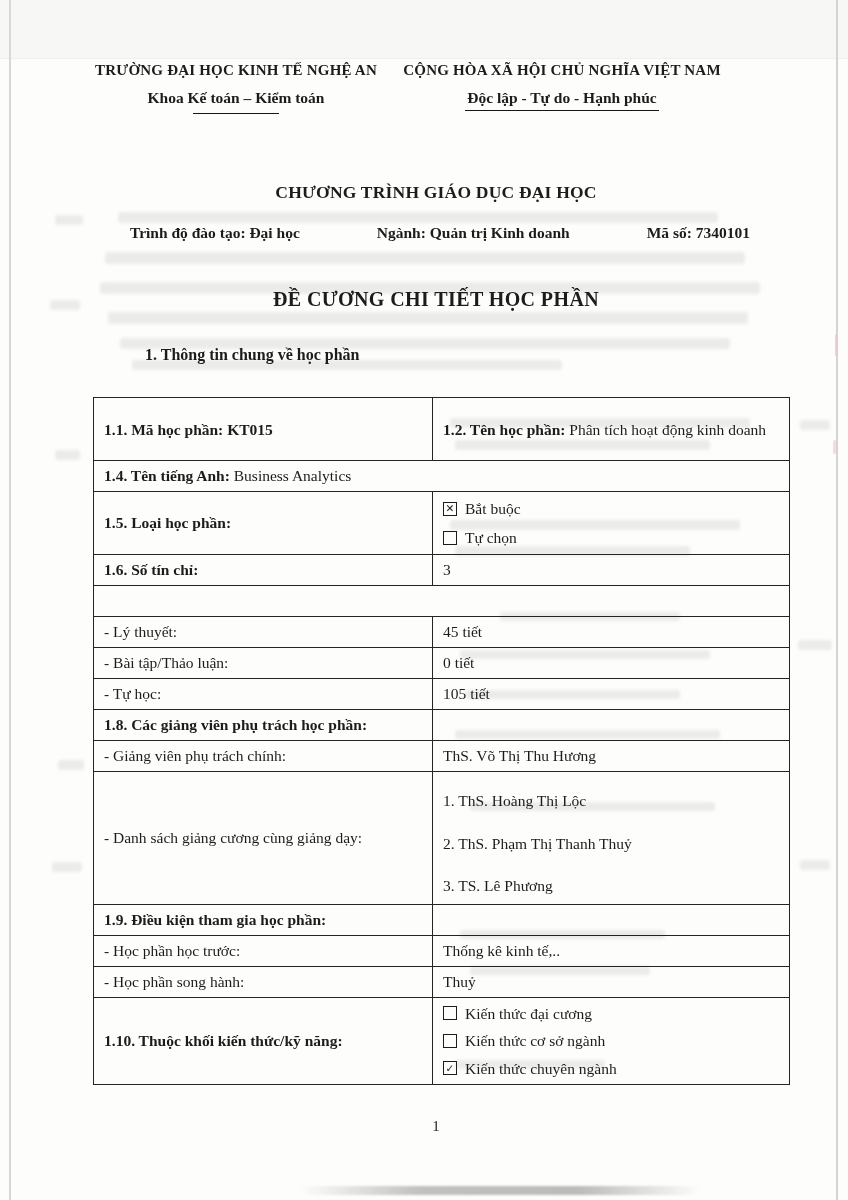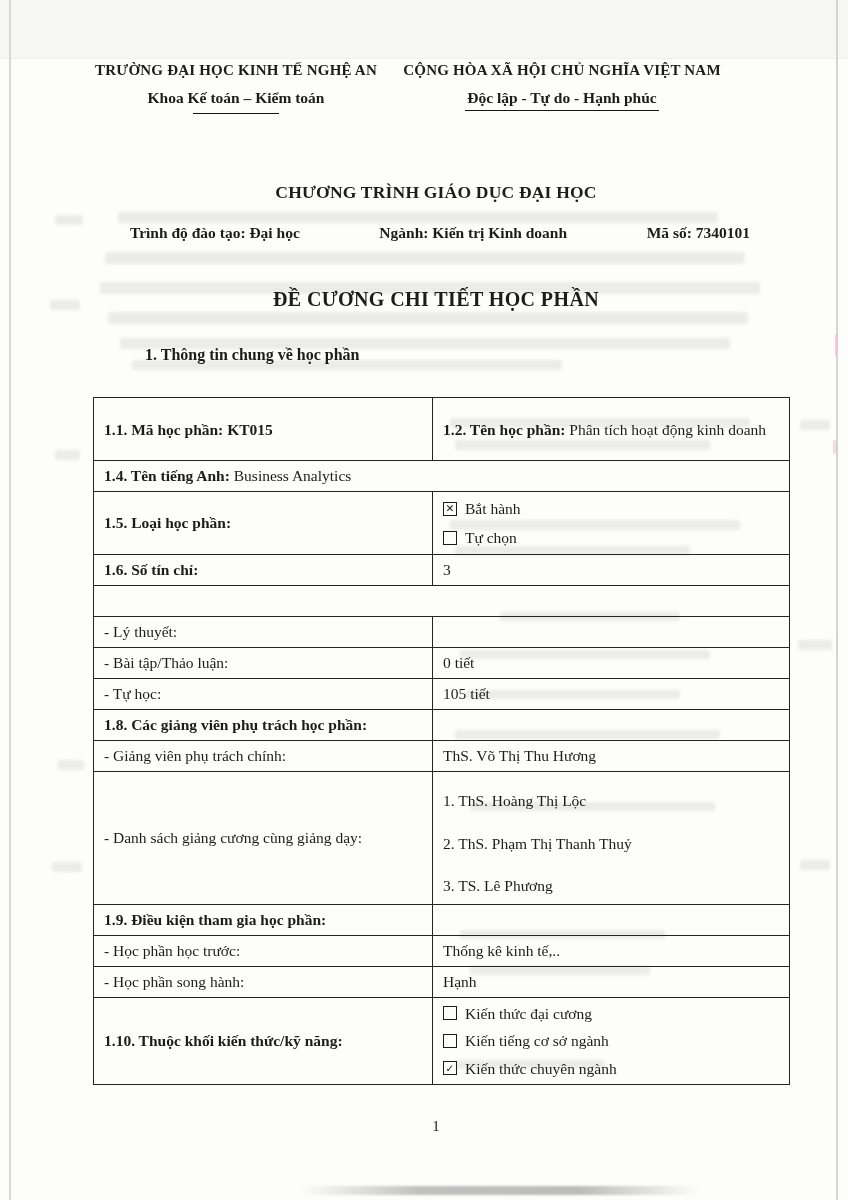--- a/index.html
+++ b/index.html
@@ -112,21 +112,21 @@
       </div>
       <div class="hdr-right">
         <div class="hl1">CỘNG HÒA XÃ HỘI CHỦ NGHĨA VIỆT NAM</div>
         <div class="hl2"><span class="motto">Độc lập - Tự do - Hạnh phúc</span></div>
       </div>
     </div>
 
     <div class="ptitle">CHƯƠNG TRÌNH GIÁO DỤC ĐẠI HỌC</div>
     <div class="pinfo">
       <span>Trình độ đào tạo: Đại học</span>
-      <span>Ngành: Kiến trị Kinh doanh</span>
+      <span>Ngành: Quản trị Kinh doanh</span>
       <span>Mã số: 7340101</span>
     </div>
     <div class="dtitle">ĐỀ CƯƠNG CHI TIẾT HỌC PHẦN</div>
     <div class="s1">1. Thông tin chung về học phần</div>
 
     <div class="tbl" id="info-table">
         <div class="row r-two">
           <div class="cell left">
             <div class="pline"><span class="b">1.1. Mã học phần: KT015</span></div>
           </div>
@@ -139,21 +139,21 @@
             <div class="pline"><span class="b">1.4. Tên tiếng Anh: </span><span>Business Analytics</span></div>
           </div>
         </div>
         <div class="row r-chk2">
           <div class="cell left">
             <div class="pline"><span class="b">1.5. Loại học phần:</span></div>
           </div>
           <div class="cell right">
             <div class="opt-line">
               <span class="cbx">✕</span>
-              <span>Bắt hành</span>
+              <span>Bắt buộc</span>
             </div>
             <div class="opt-line">
               <span class="cbx"></span>
               <span>Tự chọn</span>
             </div>
           </div>
         </div>
         <div class="row">
           <div class="cell left">
             <div class="pline"><span class="b">1.6. Số tín chỉ:</span></div>
@@ -163,20 +163,23 @@
           </div>
         </div>
         <div class="row">
           <div class="cell right">
             <div class="pline"></div>
           </div>
         </div>
         <div class="row">
           <div class="cell left">
             <div class="pline"><span>- Lý thuyết:</span></div>
+          </div>
+          <div class="cell right">
+            <div class="pline"><span>45 tiết</span></div>
           </div>
         </div>
         <div class="row">
           <div class="cell left">
             <div class="pline"><span>- Bài tập/Thảo luận:</span></div>
           </div>
           <div class="cell right">
             <div class="pline"><span>0 tiết</span></div>
           </div>
         </div>
@@ -228,35 +231,35 @@
           </div>
           <div class="cell right">
             <div class="pline"><span>Thống kê kinh tế,..</span></div>
           </div>
         </div>
         <div class="row">
           <div class="cell left">
             <div class="pline"><span>- Học phần song hành:</span></div>
           </div>
           <div class="cell right">
-            <div class="pline"><span>Hạnh</span></div>
+            <div class="pline"><span>Thuỷ</span></div>
           </div>
         </div>
         <div class="row r-chk3">
           <div class="cell left">
             <div class="pline"><span class="b">1.10. Thuộc khối kiến thức/kỹ năng:</span></div>
           </div>
           <div class="cell right">
             <div class="opt-line">
               <span class="cbx"></span>
               <span>Kiến thức đại cương</span>
             </div>
             <div class="opt-line">
               <span class="cbx"></span>
-              <span>Kiến tiếng cơ sở ngành</span>
+              <span>Kiến thức cơ sở ngành</span>
             </div>
             <div class="opt-line">
               <span class="cbx">✓</span>
               <span>Kiến thức chuyên ngành</span>
             </div>
           </div>
         </div>
       </div>
 
     <div class="pgnum">1</div>

